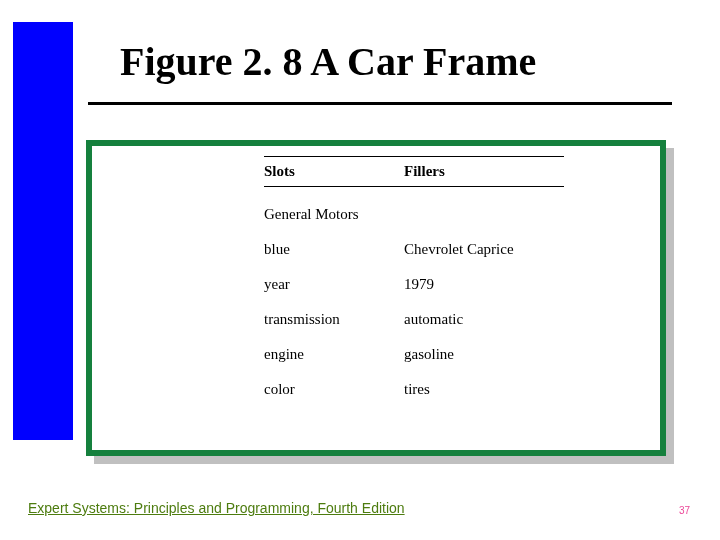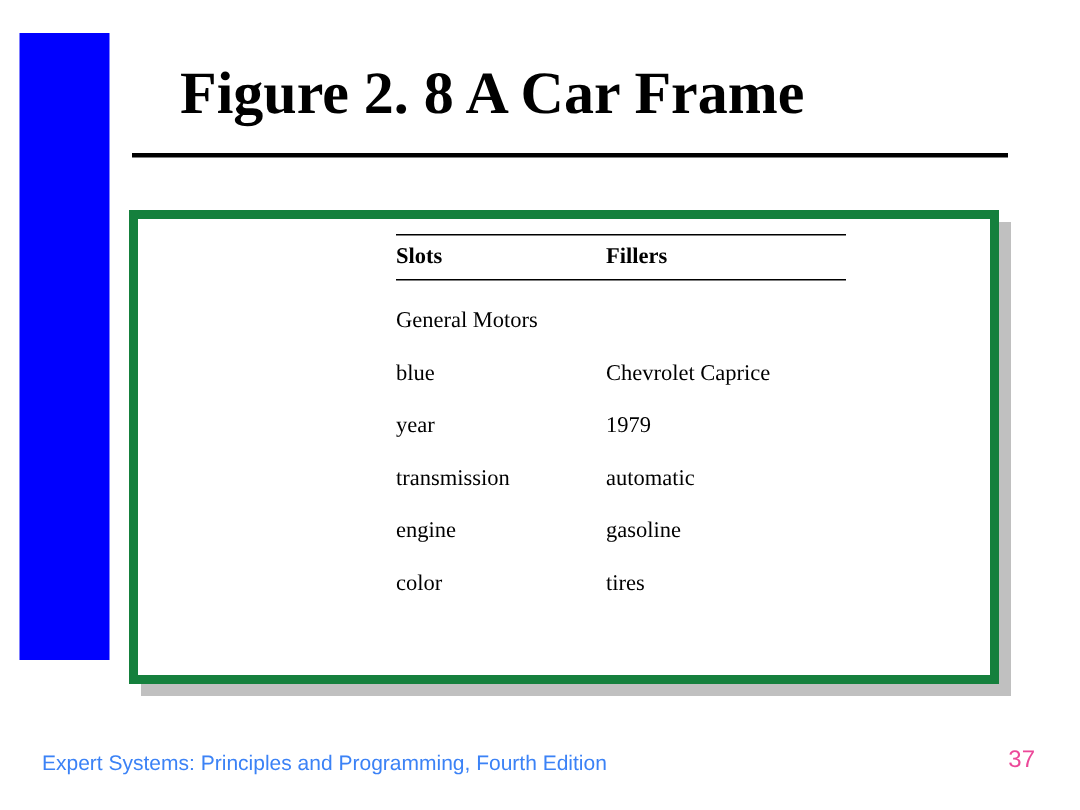--- a/index.html
+++ b/index.html
@@ -91,28 +91,29 @@
     display: flex;
     padding: 9px 0;
     font-size: 15px;
   }
   .footer {
     position: absolute;
     left: 28px;
     bottom: 24px;
     font-family: Arial, sans-serif;
     font-size: 14px;
-    color: #3b82f6;
+    color: #4d7c0f;
+    text-decoration: underline;
   }
   .pagenum {
     position: absolute;
     right: 30px;
     bottom: 24px;
     font-family: Arial, sans-serif;
-    font-size: 16px;
+    font-size: 10px;
     color: #ec4899;
   }
 </style>
 </head>
 <body>
 
 <div class="blue-bar"></div>
 
 <div class="title">Figure 2. 8 A Car Frame</div>
 <div class="title-rule"></div>

